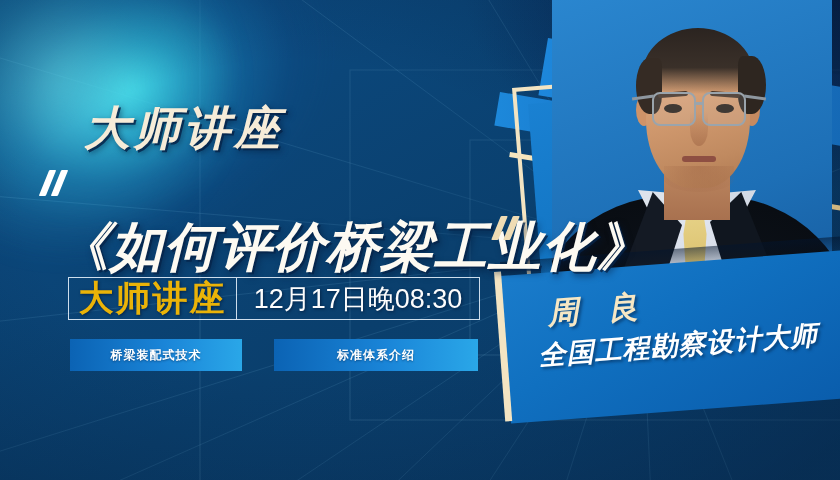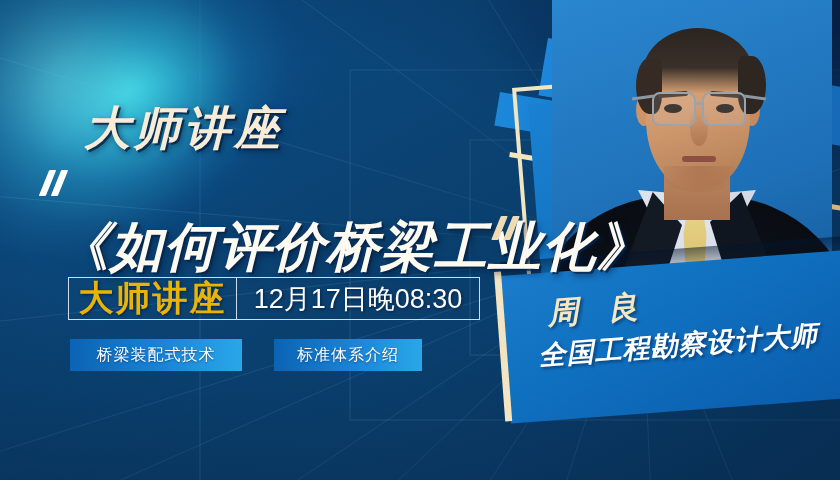--- a/index.html
+++ b/index.html
@@ -119,26 +119,26 @@
   .info-right{flex:1;display:flex;align-items:center;justify-content:center;}
   .info-right .t{
     font-size:27px;font-weight:400;color:#fdfdfd;letter-spacing:0px;
     text-shadow:1px 1px 3px rgba(4,28,60,.8);white-space:nowrap;
   }
 
   
   .tag{
     position:absolute;height:32px;display:flex;align-items:center;
     justify-content:center;
-    font-size:16px;font-weight:400;color:#ffffff;letter-spacing:1px;
+    font-size:12px;font-weight:700;color:#ffffff;letter-spacing:1px;
     text-shadow:0 1px 2px rgba(6,40,80,.55);
   }
   .tag-1{left:70px;top:339px;width:172px;
     background:linear-gradient(90deg,#0b63b4 0%,#1a85d8 55%,#2aa7e8 100%);}
-  .tag-2{left:274px;top:339px;width:148px;
+  .tag-2{left:274px;top:339px;width:204px;
     background:linear-gradient(90deg,#0b63b4 0%,#1a85d8 55%,#2aa7e8 100%);}
 
   
   .gold-frame{
     position:absolute;left:512px;top:88px;width:252px;height:318px;
     border:4px solid #f3e4c2;
     transform:rotate(-4.6deg);
     transform-origin:left top;
   }
   .blue-card{

